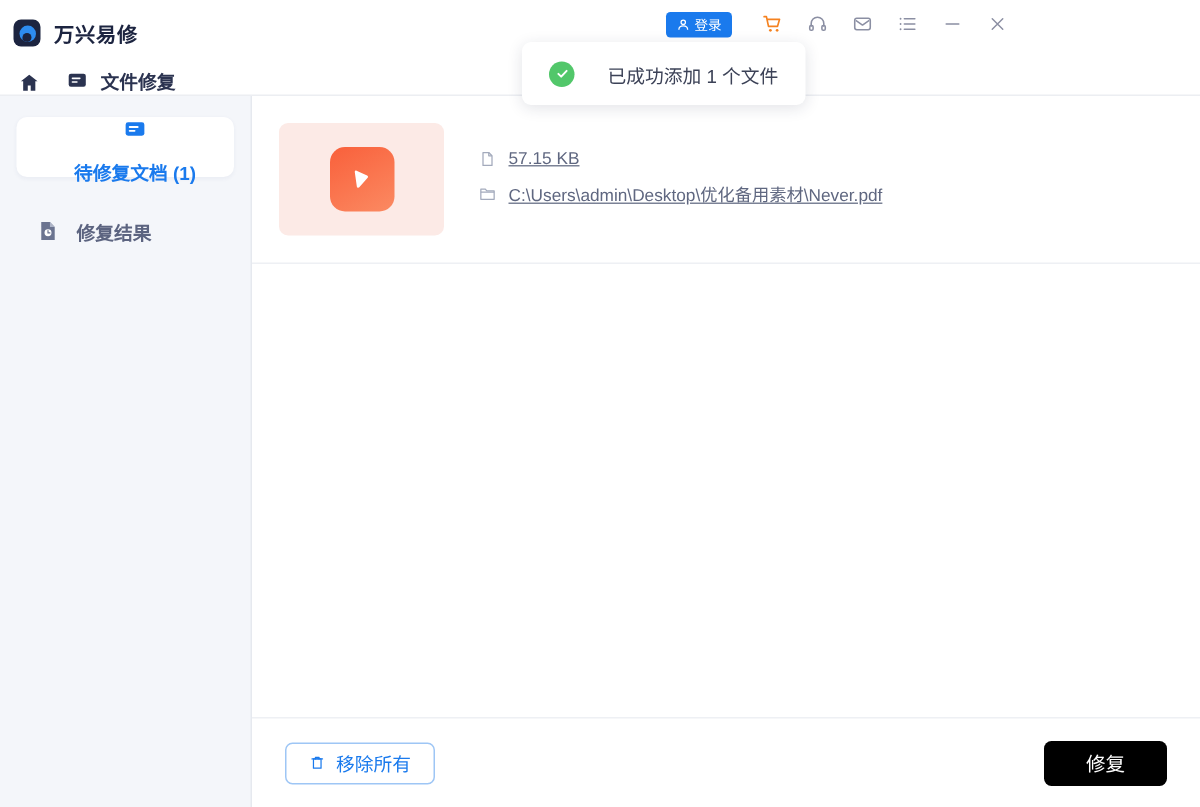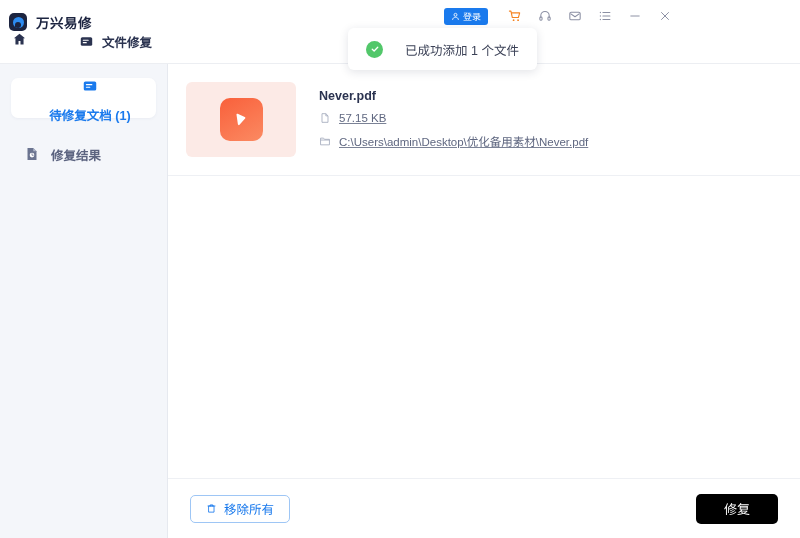--- a/index.html
+++ b/index.html
@@ -105,23 +105,22 @@
 
   
   .navbar {
     position: absolute;
     top: 32px; left: 0;
     width: 800px;
     height: 32px;
     background: #ffffff;
     border-bottom: 1px solid #eceef2;
     display: flex;
-    align-items: flex-start;
-    box-sizing: border-box;
-    gap: 35px;
+    align-items: flex-end;
+    box-sizing: border-box;
   }
   .nav-home {
     width: 38px;
     display: flex;
     align-items: center;
     justify-content: center;
     color: #2b3350;
     cursor: pointer;
   }
   .nav-tab {
@@ -428,21 +427,20 @@
     <div class="file-row">
       <div class="thumb">
         <div class="thumb-icon">
           <svg width="22" height="22" viewBox="0 0 24 24" fill="#ffffff">
             <path d="M8.4 5.2c-.7-.35-1.4.2-1.3.95l1.5 10.6c.12.86 1.2 1.2 1.78.55l6.1-6.9c.5-.57.3-1.45-.4-1.76z"></path>
           </svg>
         </div>
       </div>
 
       <div class="file-info">
-        <div class="file-name">Never.pdf</div>
 
         <div class="file-meta">
           <span>
             <svg width="12" height="12" viewBox="0 0 20 20" fill="none" stroke="#a3aabc" stroke-width="1.4" stroke-linejoin="round">
               <path d="M5 2.8h6.4l3.6 3.6v10.8H5z"></path>
               <path d="M11.4 2.8v3.6H15"></path>
             </svg>
           </span>
           <span class="mtext">57.15  KB</span>
         </div>

